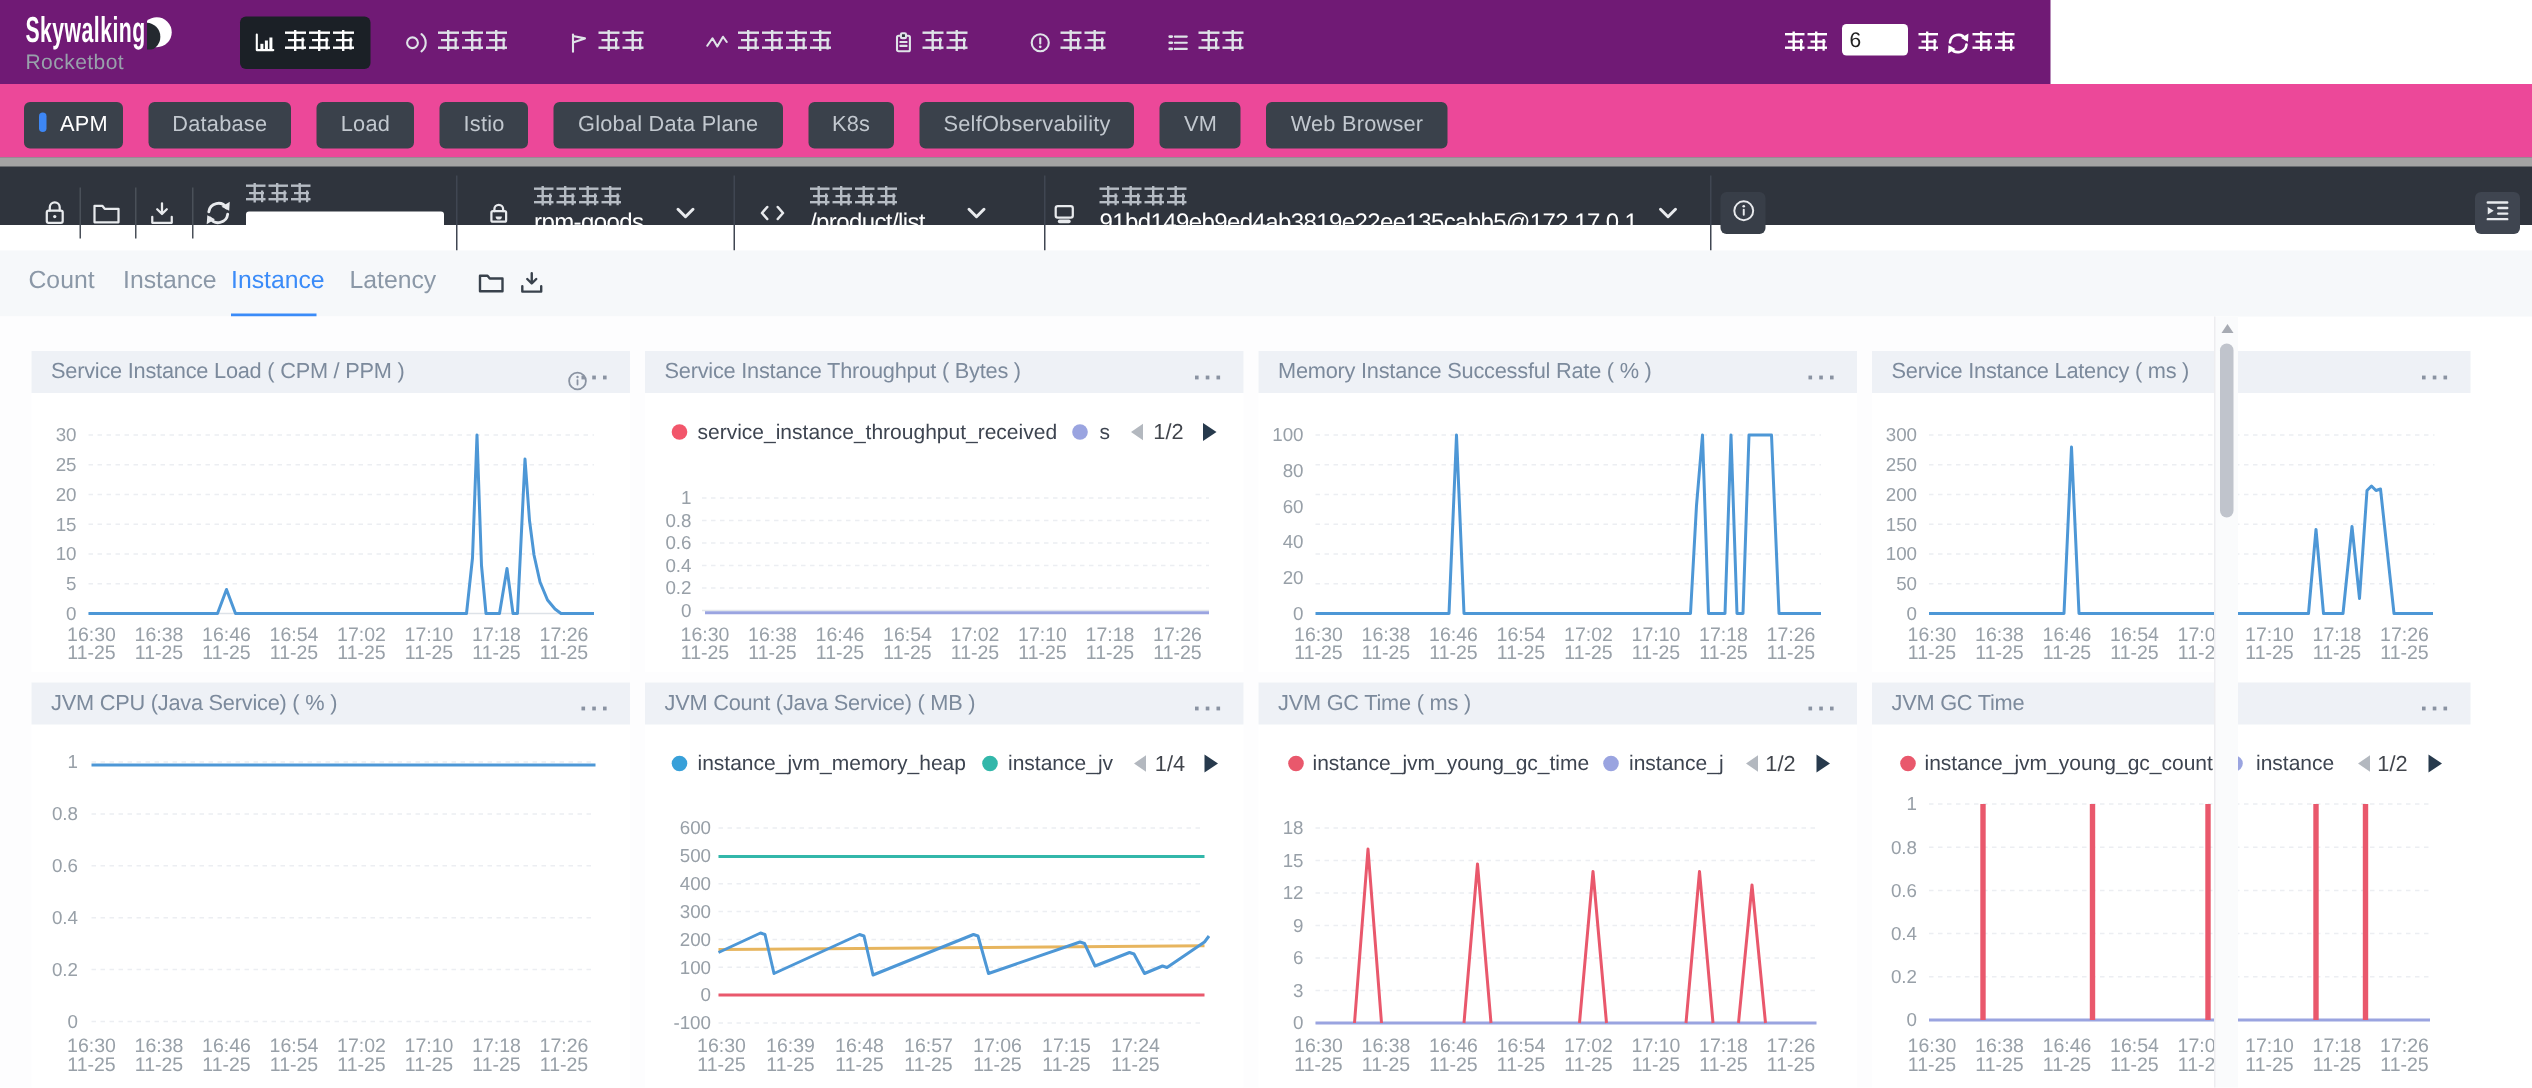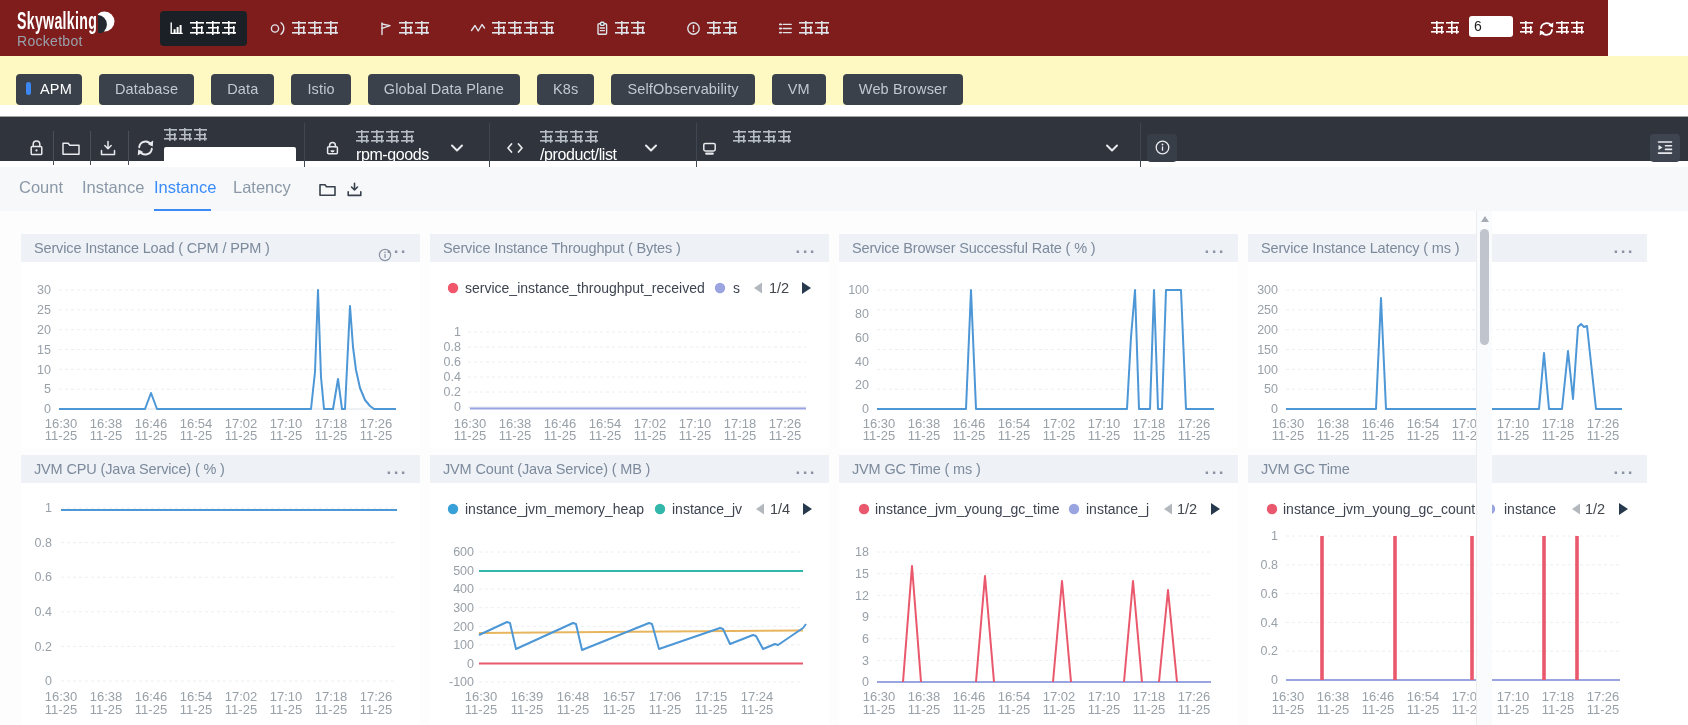--- a/index.html
+++ b/index.html
@@ -1,37 +1,37 @@
 <!DOCTYPE html>
 <html><head><meta charset="utf-8">
 <style>
 *{margin:0;padding:0;box-sizing:border-box}
 html,body{width:1688px;height:725px;overflow:hidden;font-family:"Liberation Sans",sans-serif;background:#fff}
 .cj{display:inline-block;vertical-align:-1px;
  background-image:linear-gradient(currentColor,currentColor),linear-gradient(currentColor,currentColor),linear-gradient(currentColor,currentColor),linear-gradient(currentColor,currentColor),linear-gradient(currentColor,currentColor);
  background-repeat:no-repeat;
  background-size:100% 1.6px,78% 1.5px,100% 1.6px,1.6px 100%,1.5px 60%;
  background-position:0 1px,1.5px 48%,0 calc(100% - 1px),46% 0,88% 100%;}
-.hdr{position:absolute;left:0;top:0;width:1608px;height:56px;background:#7f1d1d}
+.hdr{position:absolute;left:0;top:0;width:1367px;height:56px;background:#701a75}
 .logo{position:absolute;left:17px;top:7px;color:#fff;font-size:24px;font-weight:bold;white-space:nowrap}
 .logo .lt{display:inline-block;transform:scaleX(.59);transform-origin:0 50%;letter-spacing:.5px}
 .logo .moon{position:absolute;left:81px;top:3px;width:17px;height:23px}
 .rkt{position:absolute;left:17px;top:33px;color:#98a1ab;font-size:14px;font-weight:normal;letter-spacing:.3px}
 .navwrap{position:absolute;left:160px;top:0;height:56px;display:flex;align-items:center}
 .navbtn{background:#1b2026;border-radius:4px;height:35px;display:flex;align-items:center;padding:0 9px;color:#fff}
 .navit{display:flex;align-items:center;color:#dfe3e8;margin-left:39px}
 .navbtn + .navit{margin-left:23px}
 .nt{margin-left:6px;font-size:15px;white-space:nowrap}
 .hdr-r{position:absolute;right:22px;top:0;height:56px;display:flex;align-items:center;color:#fff;font-size:14px}
 .secin{width:44px;height:21px;background:#fff;border-radius:3px;margin:0 7px 0 8px;color:#222;font-size:14px;padding-left:5px;line-height:21px;position:relative;top:-2px}
-.bar2{position:absolute;left:0;top:56px;width:1688px;height:49px;background:#fef9c3;display:flex;align-items:flex-end;padding-top:6px;padding-left:16px}
+.bar2{position:absolute;left:0;top:56px;width:1688px;height:49px;background:#ec4899;display:flex;align-items:center;padding-top:6px;padding-left:16px}
 .pill{height:31px;line-height:31px;background:#3a414b;border-radius:4px;color:#c2c8cf;font-size:14.5px;padding:0 16px;margin-right:17px;letter-spacing:.15px;white-space:nowrap}
 .pill.active{color:#fff;padding:0 10px}
 .pbar{display:inline-block;width:5px;height:13px;background:#3d87f5;border-radius:2.5px;margin-right:9px;vertical-align:-1px}
-.bar3{position:absolute;left:0;top:116px;width:1688px;height:45px;background:#2f343d;border-top:1px solid #a3a3a3}
+.bar3{position:absolute;left:0;top:105px;width:1688px;height:45px;background:#2f343d;border-top:6px solid #a3a3a3}
 .sep{position:absolute;top:14px;height:34px;width:1px;background:#4a5059}
 .gsep{position:absolute;top:6px;height:50px;width:1px;background:#404652}
 .tbi{position:absolute;top:0;height:62px;display:flex;align-items:center}
 .lbl{color:#b6bcc4;font-size:13px;line-height:14px}
 .val{color:#fff;font-size:16px;line-height:20px;white-space:nowrap;letter-spacing:-.4px}
 .tabs{position:absolute;left:0;top:167px;width:1688px;height:44px;background:#f6f8fa}
 .tab{position:absolute;top:11px;font-size:16.5px;color:#8b98a7}
 .tab.act{color:#3a8bf8}
 .tabul{position:absolute;top:42px;height:2px;background:#3a8bf8}
 .content{position:absolute;left:0;top:211px;width:1492px;height:514px;background:#fdfdfe}
@@ -114,21 +114,21 @@
           <path d="M15.3 1.4L15 6.8l-4.6-2.4Z" fill="#fff" stroke="none"></path>
           <path d="M14 8.8a5.6 5.6 0 0 1-10.4 2.2" stroke-width="1.8"></path>
           <path d="M1.7 14.6L2 9.2l4.6 2.4Z" fill="#fff" stroke="none"></path>
         </svg></span>
     <span><i class="cj" style="width:13px;height:13px;margin-right:2px"></i><i class="cj" style="width:13px;height:13px;margin-right:2px"></i></span>
   </div>
 </div>
 <div class="bar2">
     <div class="pill active"><span class="pbar"></span>APM</div>
     <div class="pill">Database</div>
-    <div class="pill">Data</div>
+    <div class="pill">Load</div>
     <div class="pill">Istio</div>
     <div class="pill">Global Data Plane</div>
     <div class="pill">K8s</div>
     <div class="pill">SelfObservability</div>
     <div class="pill">VM</div>
     <div class="pill">Web Browser</div>
   </div>
 <div class="bar3">
   <div class="tbi" style="left:28px">
       <svg width="17" height="20" viewBox="0 0 17 20" fill="none" stroke="#e8eaed" stroke-width="1.5" stroke-linecap="round" stroke-linejoin="round" style="vertical-align:middle">
@@ -197,20 +197,21 @@
     </div>
   <div class="gsep" style="left:696px"></div>
   <div class="tbi" style="left:701px">
       <svg width="17" height="15" viewBox="0 0 17 15" fill="none" stroke="#e8eaed" stroke-width="1.5" stroke-linecap="round" stroke-linejoin="round" style="vertical-align:middle">
         <rect x="2.8" y="2.4" width="11.4" height="7.6" rx="1.4"></rect>
         <path d="M5.4 12.6h6.2" stroke-width="2.4"></path>
       </svg>
     </div>
   <div style="position:absolute;left:733px;top:13px">
     <div class="lbl"><i class="cj" style="width:13px;height:13px;margin-right:2px"></i><i class="cj" style="width:13px;height:13px;margin-right:2px"></i><i class="cj" style="width:13px;height:13px;margin-right:2px"></i><i class="cj" style="width:13px;height:13px;margin-right:2px"></i></div>
+    <div class="val">91bd149eb9ed4ab3819e22ee135cabb5@172.17.0.1</div>
   </div>
   <div class="tbi" style="left:1105px">
       <svg width="14" height="10" viewBox="0 0 14 10" fill="none" stroke="#e8eaed" stroke-width="2" stroke-linecap="round" stroke-linejoin="round" style="vertical-align:middle">
         <path d="M2 2.5l5 5 5-5"></path>
       </svg>
     </div>
   <div class="gsep" style="left:1140px"></div>
   <div style="position:absolute;left:1147px;top:17px;width:30px;height:28px;background:#383e48;border-radius:4px;text-align:center;line-height:26px"><svg width="17" height="17" viewBox="0 0 17 17" fill="none" stroke="#e8eaed" stroke-width="1.3" stroke-linecap="round" stroke-linejoin="round" style="vertical-align:middle">
         <circle cx="8.5" cy="8.5" r="6.3"></circle>
         <path d="M8.5 7.8v3.4"></path>
@@ -311,21 +312,21 @@
         <text x="265" y="165.5" text-anchor="middle" font-size="13" fill="#98a0a8">17:10</text>
         <text x="265" y="177.5" text-anchor="middle" font-size="13" fill="#98a0a8">11-25</text>
         <text x="310" y="165.5" text-anchor="middle" font-size="13" fill="#98a0a8">17:18</text>
         <text x="310" y="177.5" text-anchor="middle" font-size="13" fill="#98a0a8">11-25</text>
         <text x="355" y="165.5" text-anchor="middle" font-size="13" fill="#98a0a8">17:26</text>
         <text x="355" y="177.5" text-anchor="middle" font-size="13" fill="#98a0a8">11-25</text>
         <polyline points="40.0,146.5 376.0,146.5" fill="none" stroke="#9aa4e0" stroke-width="2" stroke-linejoin="round"></polyline>
       </svg>
     </div>
     <div class="card" style="left:839px;top:23px;height:214px">
-      <div class="chead"><span class="ctitle">Service Browser Successful Rate ( % )</span><span class="dots">···</span></div>
+      <div class="chead"><span class="ctitle">Memory Instance Successful Rate ( % )</span><span class="dots">···</span></div>
       <svg class="chart" width="399" height="186" viewBox="0 0 399 186" font-family="Liberation Sans, sans-serif">
         <line x1="38" y1="28.0" x2="375" y2="28.0" stroke="#eceef2" stroke-dasharray="3 3"></line>
         <line x1="38" y1="47.8" x2="375" y2="47.8" stroke="#eceef2" stroke-dasharray="3 3"></line>
         <line x1="38" y1="67.7" x2="375" y2="67.7" stroke="#eceef2" stroke-dasharray="3 3"></line>
         <line x1="38" y1="87.5" x2="375" y2="87.5" stroke="#eceef2" stroke-dasharray="3 3"></line>
         <line x1="38" y1="107.3" x2="375" y2="107.3" stroke="#eceef2" stroke-dasharray="3 3"></line>
         <line x1="38" y1="127.2" x2="375" y2="127.2" stroke="#eceef2" stroke-dasharray="3 3"></line>
         <text x="30" y="32.2" text-anchor="end" font-size="12.5" fill="#98a0a8">100</text>
         <text x="30" y="56.0" text-anchor="end" font-size="12.5" fill="#98a0a8">80</text>
         <text x="30" y="79.8" text-anchor="end" font-size="12.5" fill="#98a0a8">60</text>

